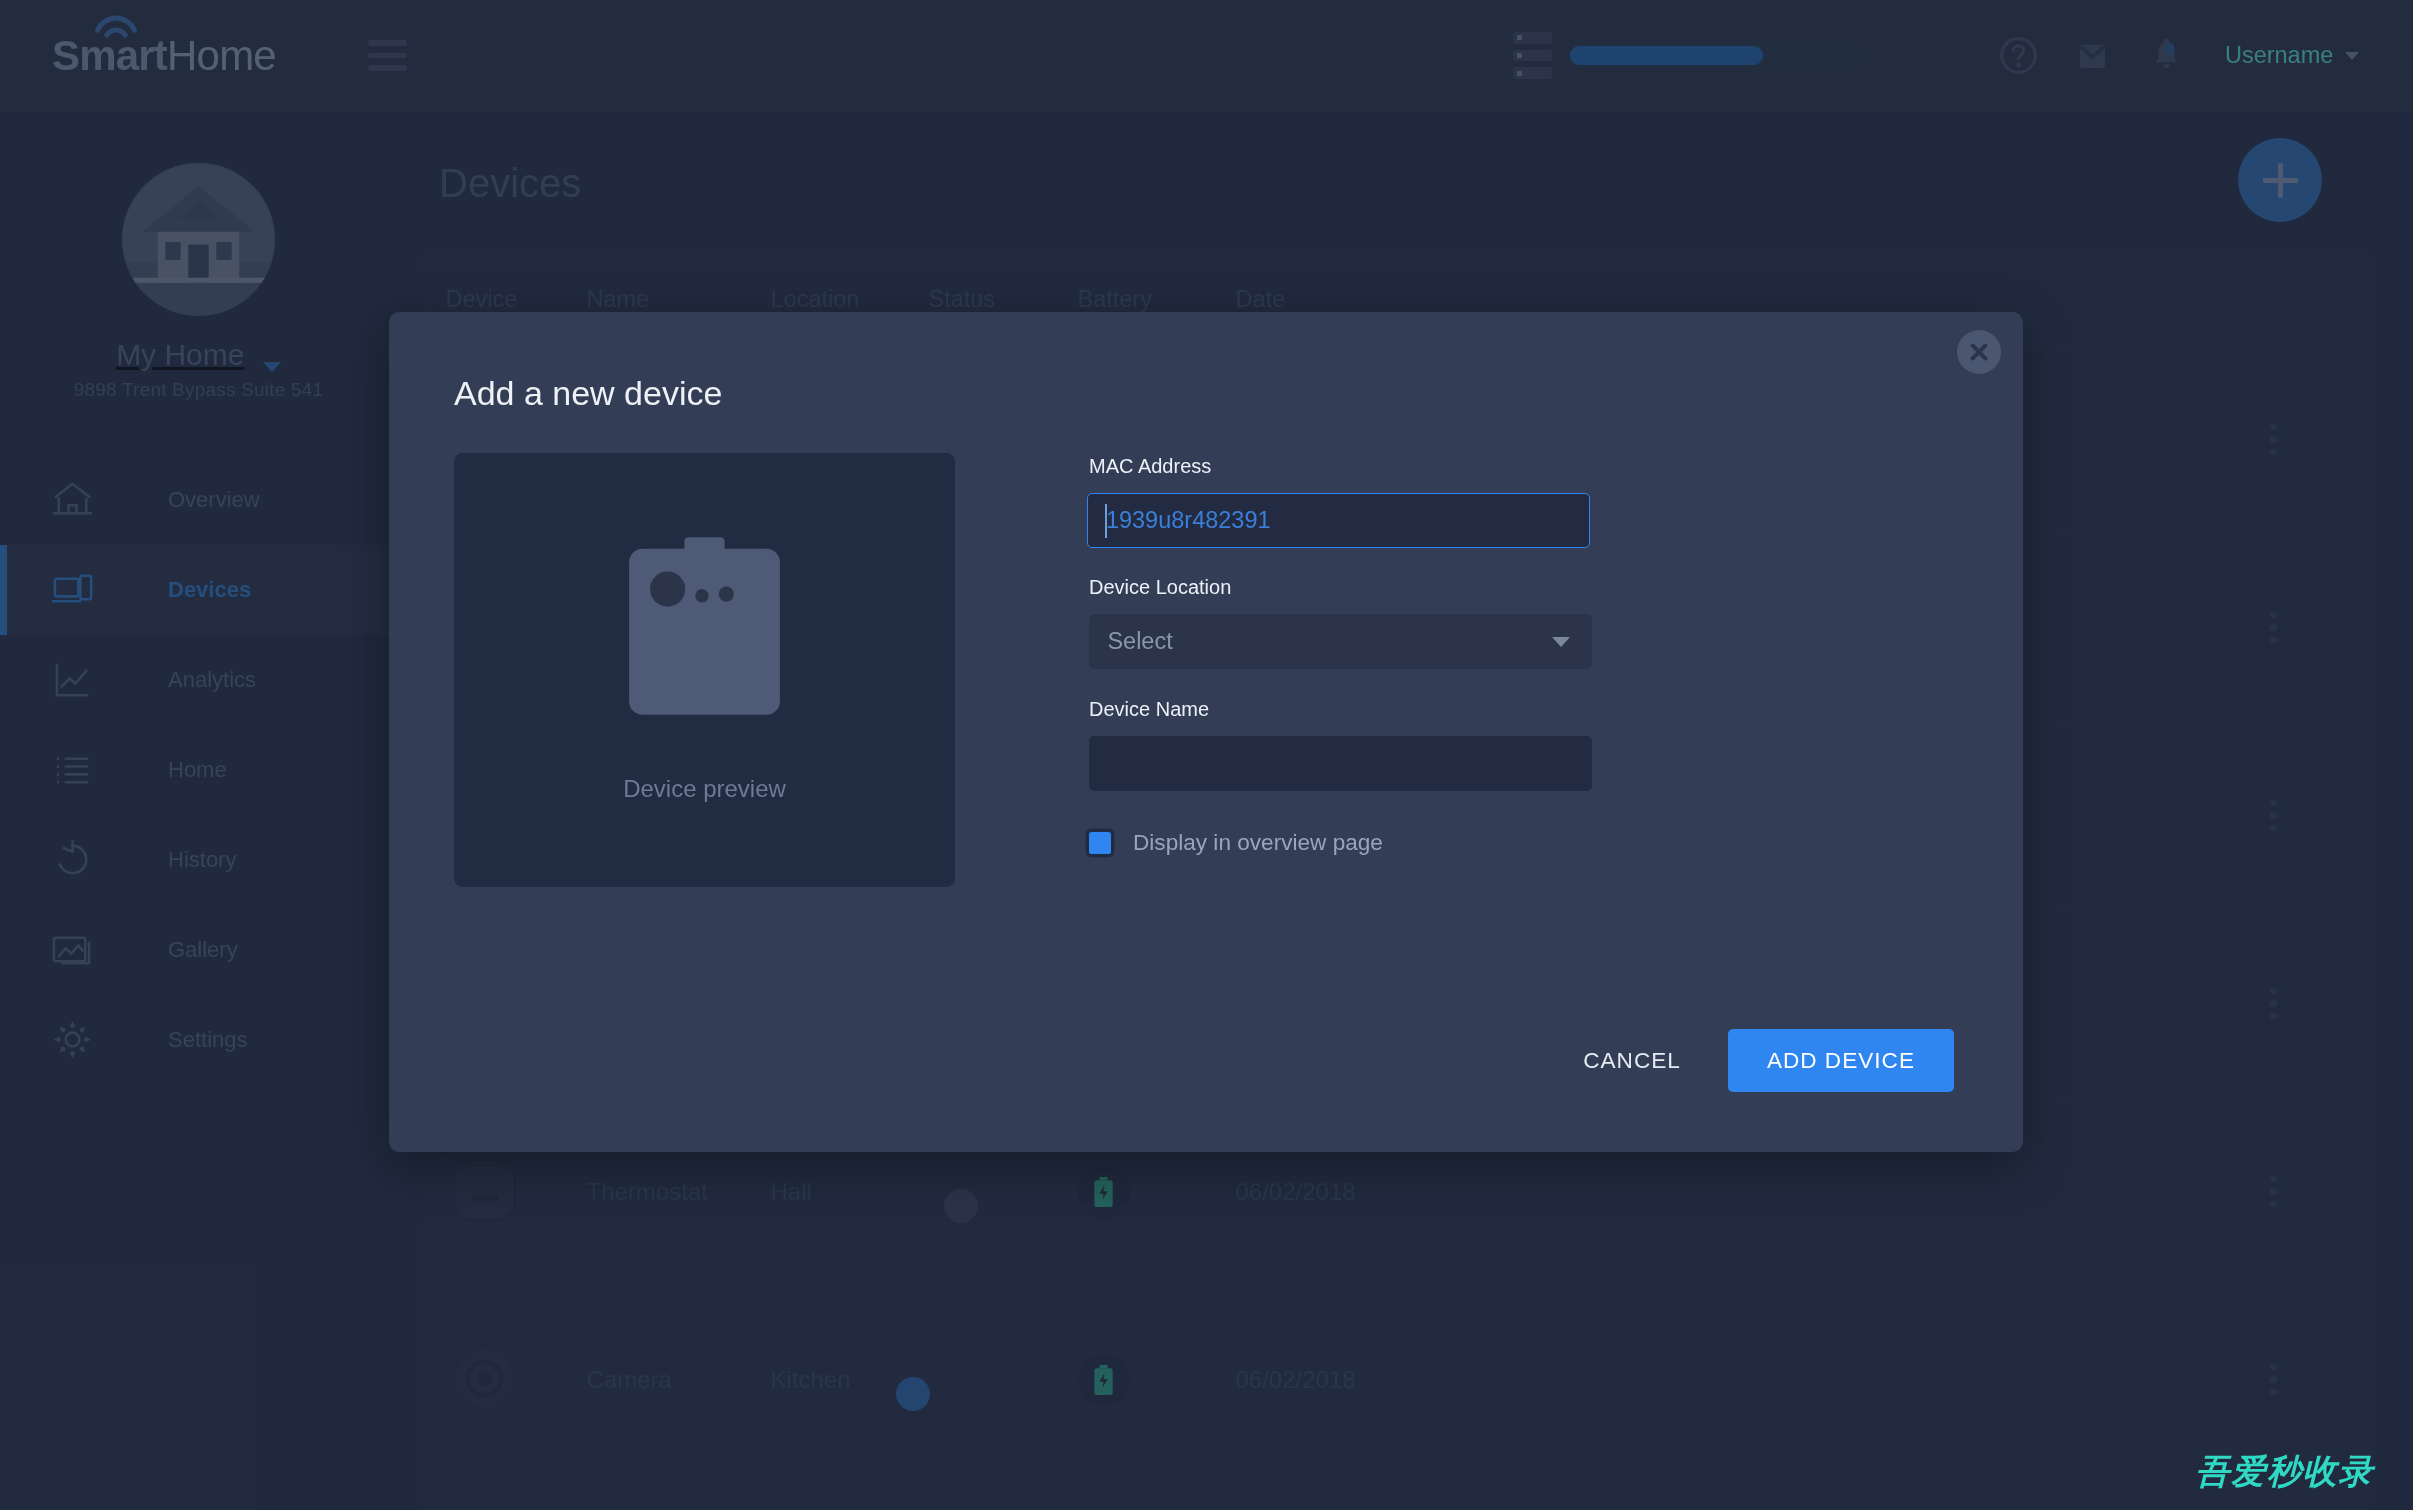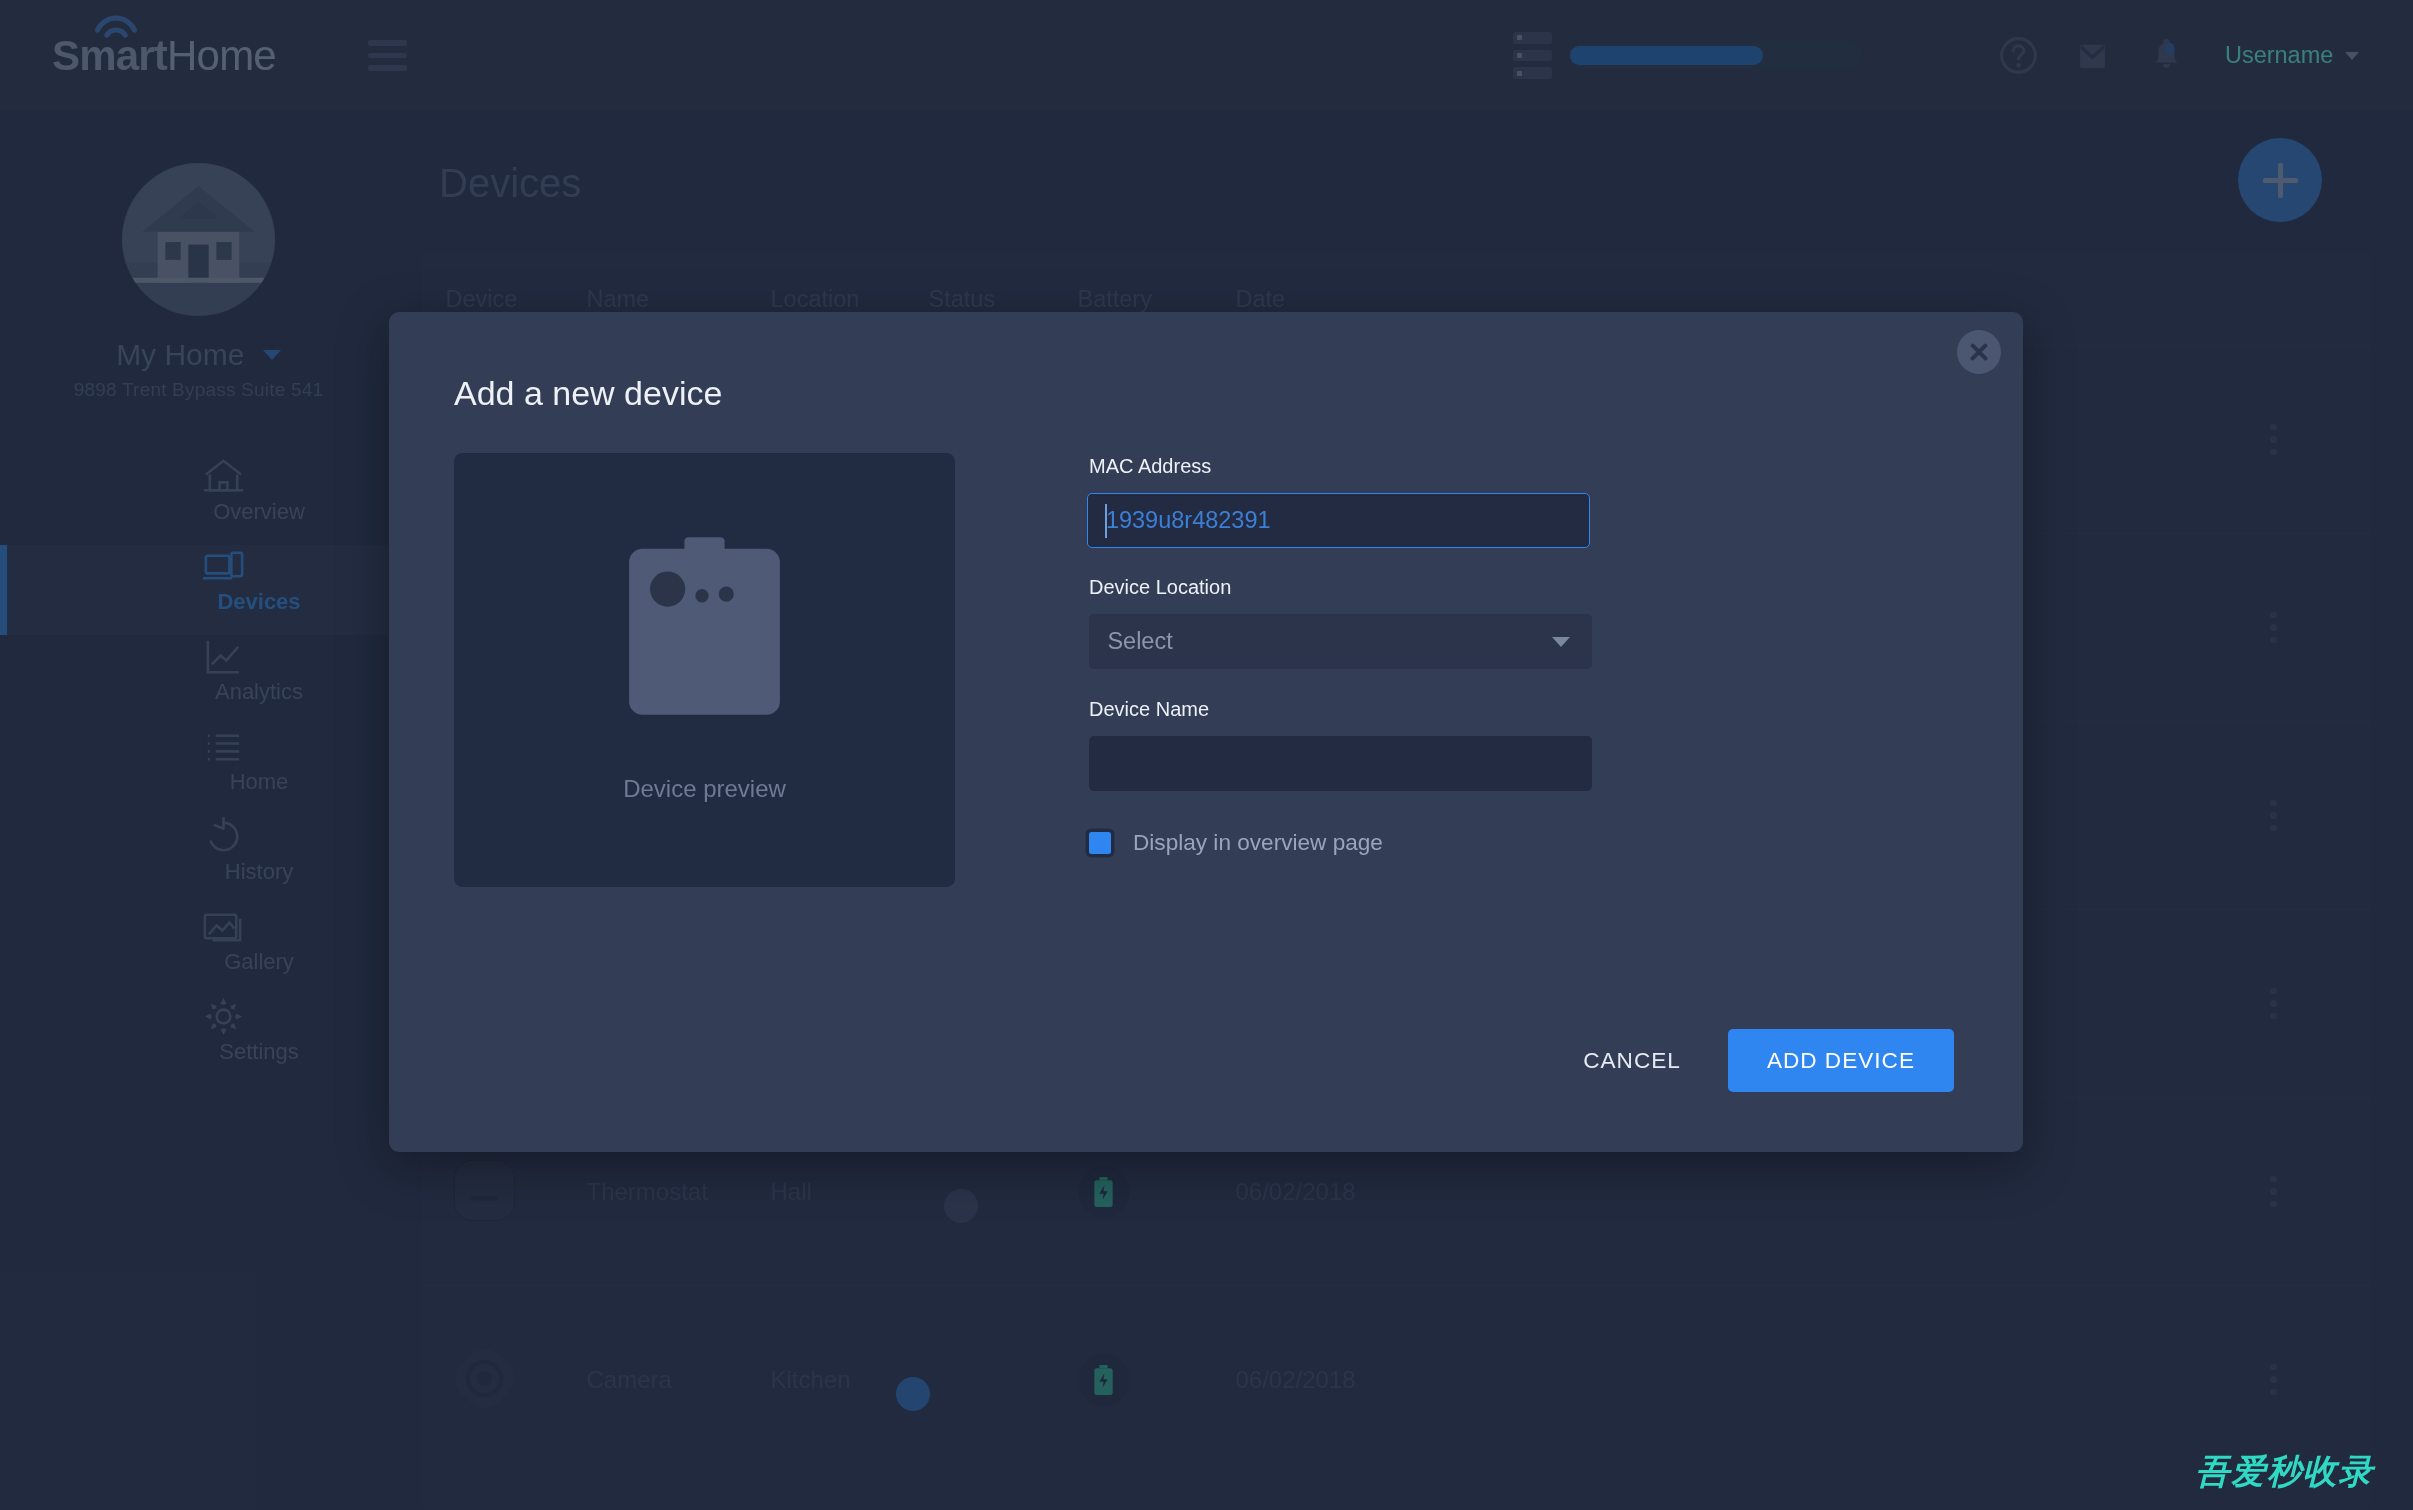--- a/index.html
+++ b/index.html
@@ -50,33 +50,32 @@
   .sidebar {
     position: absolute; left: 0; top: 111px; width: 397px; height: 1399px;
     background: #252e45; z-index: 3;
   }
   .home-avatar {
     width: 153px; height: 153px; border-radius: 50%; margin: 52px auto 0;
     background: #3c4963; overflow: hidden; position: relative;
     box-shadow: inset 0 0 0 0.8px #38415a;
   }
   .house-svg { width: 100%; height: 100%; display: block; opacity: .45; }
-  .home-name-row { display: flex; align-items: center; justify-content: center; margin-top: 22px; }
+  .home-name-row { display: flex; align-items: flex-end; justify-content: center; margin-top: 22px; text-decoration: underline; }
   .home-name { font-size: 30px; color: #596880; font-weight: 300; }
   .home-caret {
     width: 0; height: 0; border-left: 9.2px solid transparent; border-right: 9.2px solid transparent;
     border-top: 10px solid #2f6fb5; margin-left: 18.4px;
   }
   .home-addr { text-align: center; font-size: 19px; color: #4e5b72; margin-top: 6.7px; letter-spacing: 0.2px; }
 
   .nav { margin-top: 54px; }
   .nav-item {
     height: 90px; display: flex; align-items: center; position: relative; cursor: pointer;
     padding-left: 49px;
-    flex-direction: column;
   }
   .nav-item .nav-icon { width: 47px; height: 44px; display:flex; align-items:center; justify-content:center; }
   .nav-item .nav-label { font-size: 22px; color: #5a6síz; }
   .nav-label { font-size: 22px; color: #59667e; margin-left: 72px; font-weight: 400; }
   .nav-item.active { background: #2b3category; }
   .nav-item.active { background: linear-gradient(90deg, #2b3masked 0%, #2b3masked 100%); }
   .nav-item.active { background: #2b344c; }
   .nav-item.active .nav-label { color: #2f7fd0; font-weight: 700; }
   .nav-item.active::before {
     content: ""; position: absolute; left: 0; top: 0; width: 6.7px; height: 100%; background: #2f7fd0;

